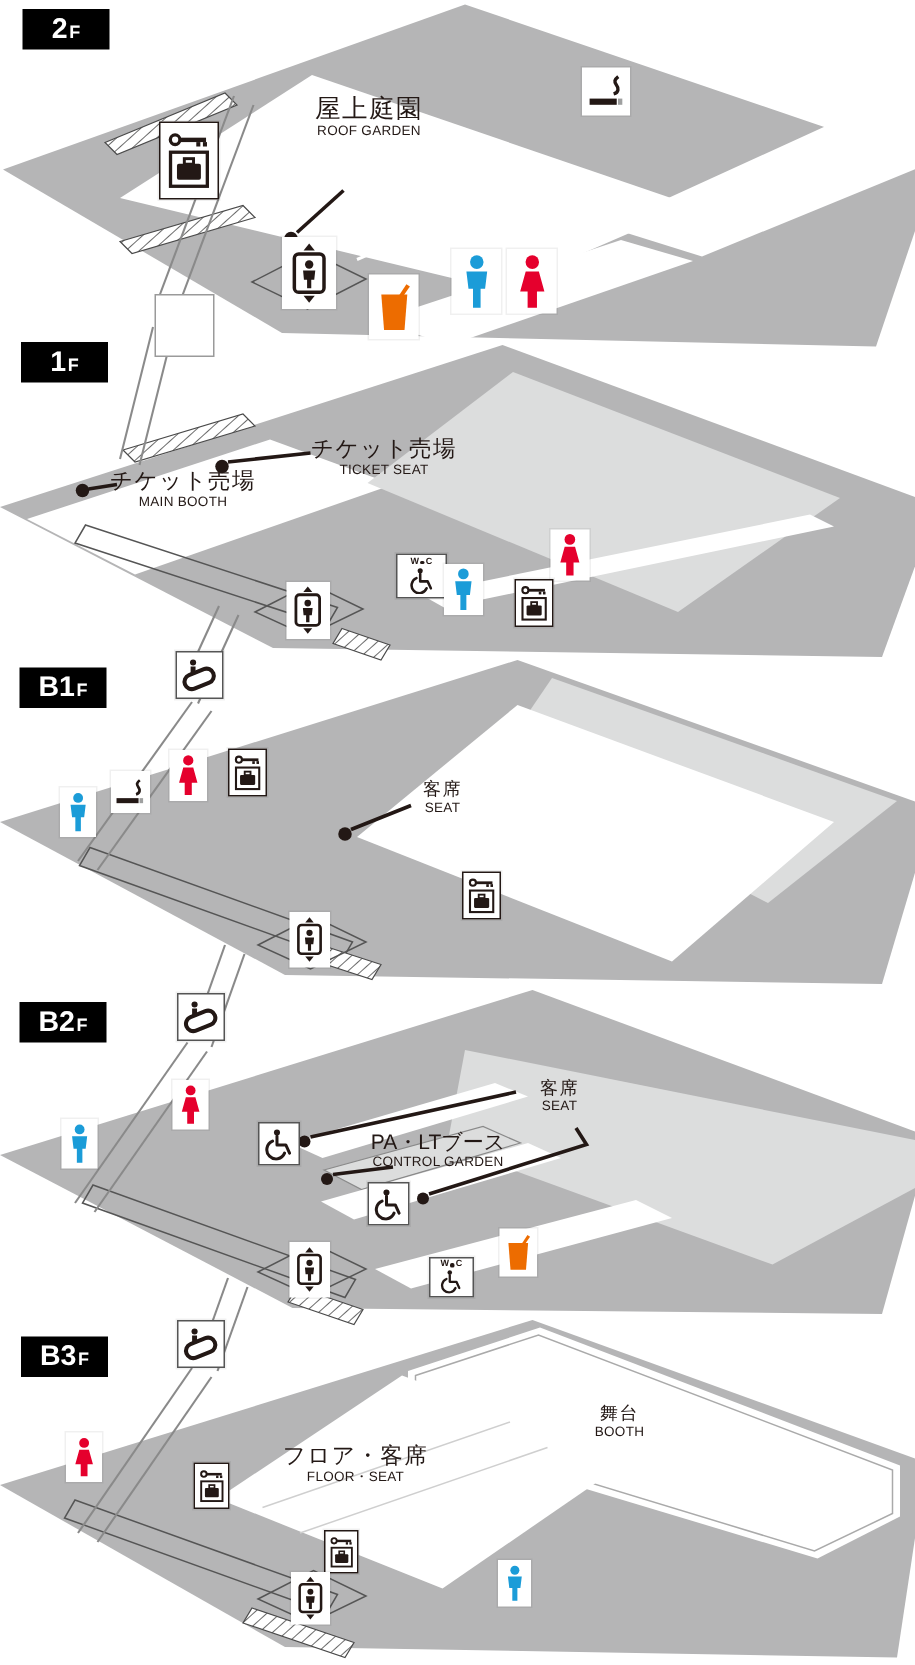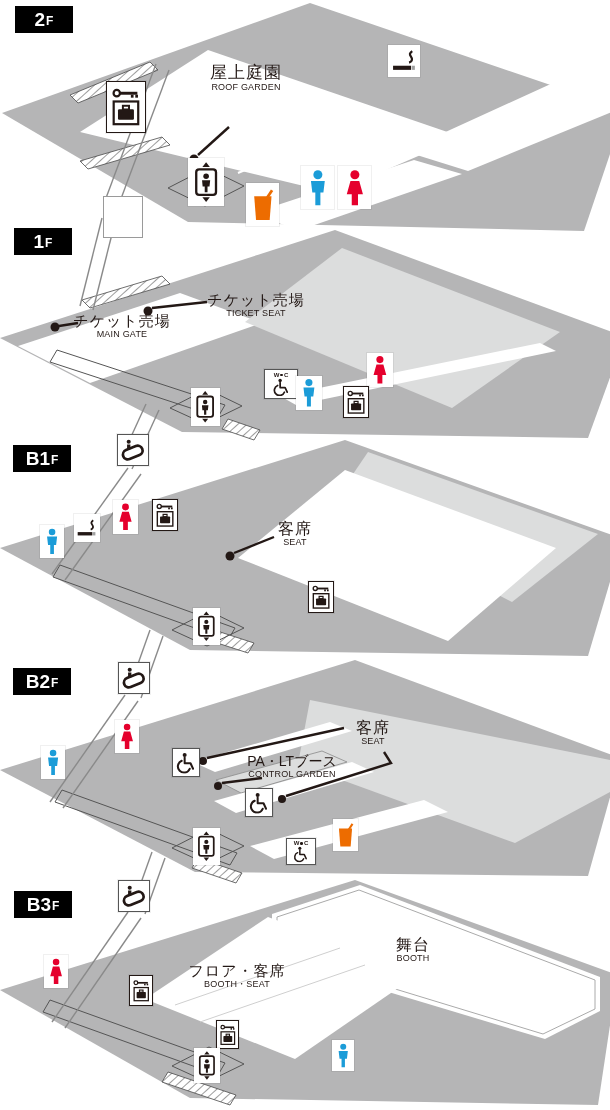--- a/index.html
+++ b/index.html
@@ -5,21 +5,21 @@
   html,body{margin:0;padding:0;background:#fff;}
   #stage{position:relative;width:610px;height:1110px;background:#fff;overflow:hidden;
          font-family:"Liberation Sans","DejaVu Sans",sans-serif;color:#231815;}
   #map{position:absolute;left:0;top:0;}
   .badge{position:absolute;width:58px;height:27px;background:#000;color:#fff;
          display:flex;align-items:center;justify-content:center;font-weight:bold;line-height:1;}
   .badge .main{font-size:19px;}
   .badge .suf{font-size:12px;margin-left:1px;margin-top:3px;}
   .lbl{position:absolute;transform:translateX(-50%);text-align:center;font-weight:normal;
        line-height:1.08;white-space:nowrap;}
-  .lbl .jp{font-size:16px;letter-spacing:1px;}
+  .lbl .jp{font-size:12px;letter-spacing:1px;}
   .lbl .en{font-size:9px;letter-spacing:.2px;margin-top:1px;}
   .lbl.big .jp{font-size:17px;}
   .lbl.mid .jp{font-size:15px;}
   .lbl.sm .jp{font-size:14px;letter-spacing:0;}
   .icon{position:absolute;background:#fff;display:flex;align-items:center;justify-content:center;
         box-sizing:border-box;box-shadow:0 0 0 1px rgba(0,0,0,0.06);}
   .icon.bordered{border:1.6px solid #231815;}
   .icon.thin{border:1px solid #555;}
   .icon svg{display:block;fill:currentColor;width:84%;height:88%;}
   .c-ink{color:#231815;} .c-male{color:#1B9CD8;} .c-female{color:#E5002D;} .c-cup{color:#ED6C00;}
@@ -382,21 +382,21 @@
   <div class="jp">屋上庭園</div>
       <div class="en">ROOF GARDEN</div>
     </div>
 
 <div class="lbl mid" style="left:256px;top:292px">
   <div class="jp">チケット売場</div>
       <div class="en">TICKET SEAT</div>
     </div>
 <div class="lbl mid" style="left:122px;top:313px">
   <div class="jp">チケット売場</div>
-      <div class="en">MAIN GATE</div>
+      <div class="en">MAIN BOOTH</div>
     </div>
 
 <div class="lbl" style="left:295px;top:520px">
   <div class="jp">客席</div>
       <div class="en">SEAT</div>
     </div>
 
 <div class="lbl" style="left:373px;top:719px">
   <div class="jp">客席</div>
       <div class="en">SEAT</div>
@@ -405,16 +405,16 @@
   <div class="jp">PA・LTブース</div>
       <div class="en">CONTROL GARDEN</div>
     </div>
 
 <div class="lbl" style="left:413px;top:936px">
   <div class="jp">舞台</div>
       <div class="en">BOOTH</div>
     </div>
 <div class="lbl mid" style="left:237px;top:963px">
   <div class="jp">フロア・客席</div>
-      <div class="en">BOOTH・SEAT</div>
+      <div class="en">FLOOR・SEAT</div>
     </div>
 
 </div>
 
 </body></html>

